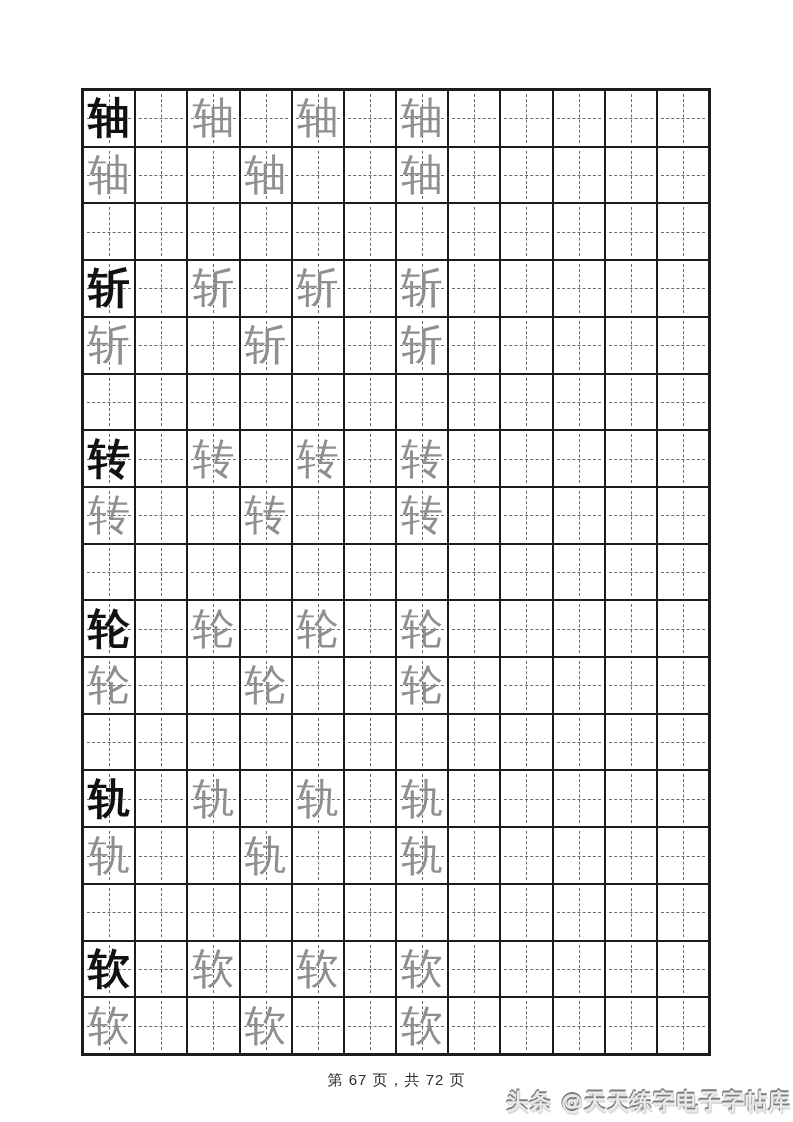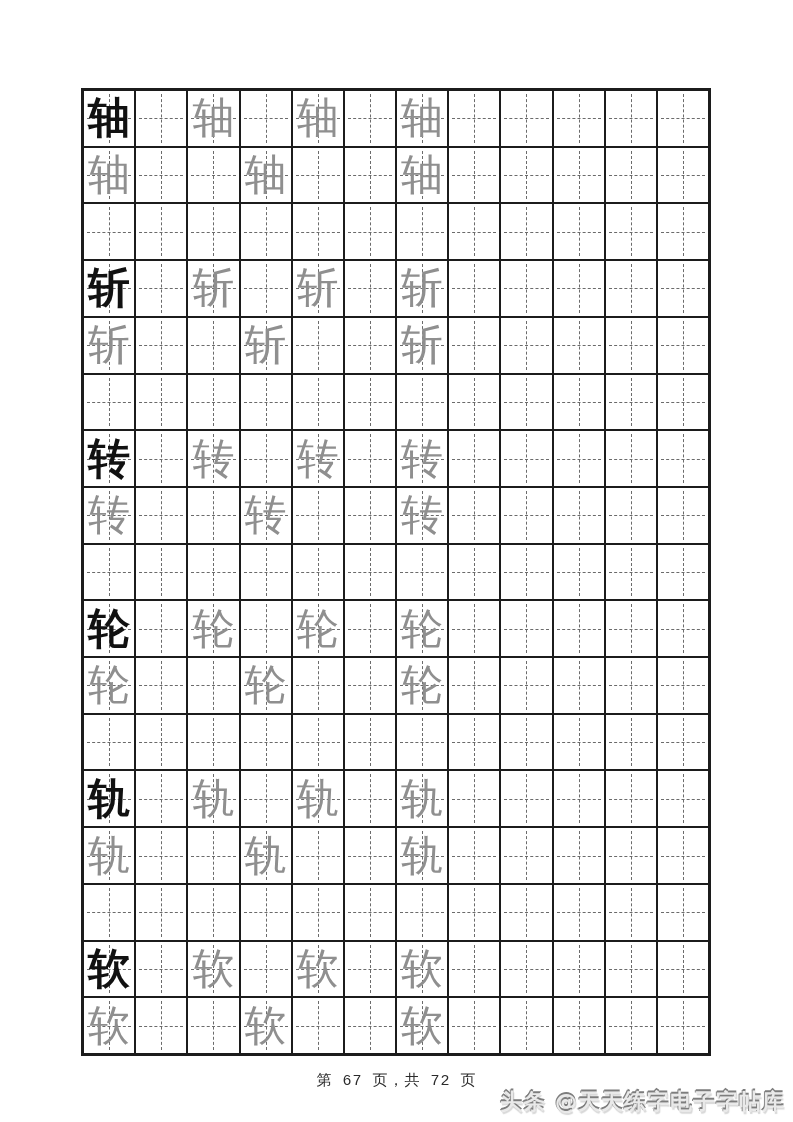--- a/index.html
+++ b/index.html
@@ -73,31 +73,31 @@
     font-weight: 400;
   }
 
   
   .footer {
     position: absolute;
     left: 0;
     top: 1071px;
     width: 793px;
     text-align: center;
-    font-family: Liberation Mono, monospace;
+    font-family: Liberation Sans, sans-serif;
     font-size: 15px;
     letter-spacing: 1px;
     color: var(--footer, #2b2b2b);
   }
 
   
   .watermark {
     position: absolute;
     top: 1087px;
-    right: 8px;
+    right: 2px;
     white-space: nowrap;
     font-family: "DejaVu Sans", sans-serif;
     font-size: 22px;
     font-weight: 700;
     letter-spacing: 1px;
     color: var(--watermark, #e9e9e9);
     text-shadow: 0 -2px 0 #7d7d7d, -1px -1px 0 #8a8a8a, 1px 2px 1px #d8d8d8;
   }
 </style>
 </head>

